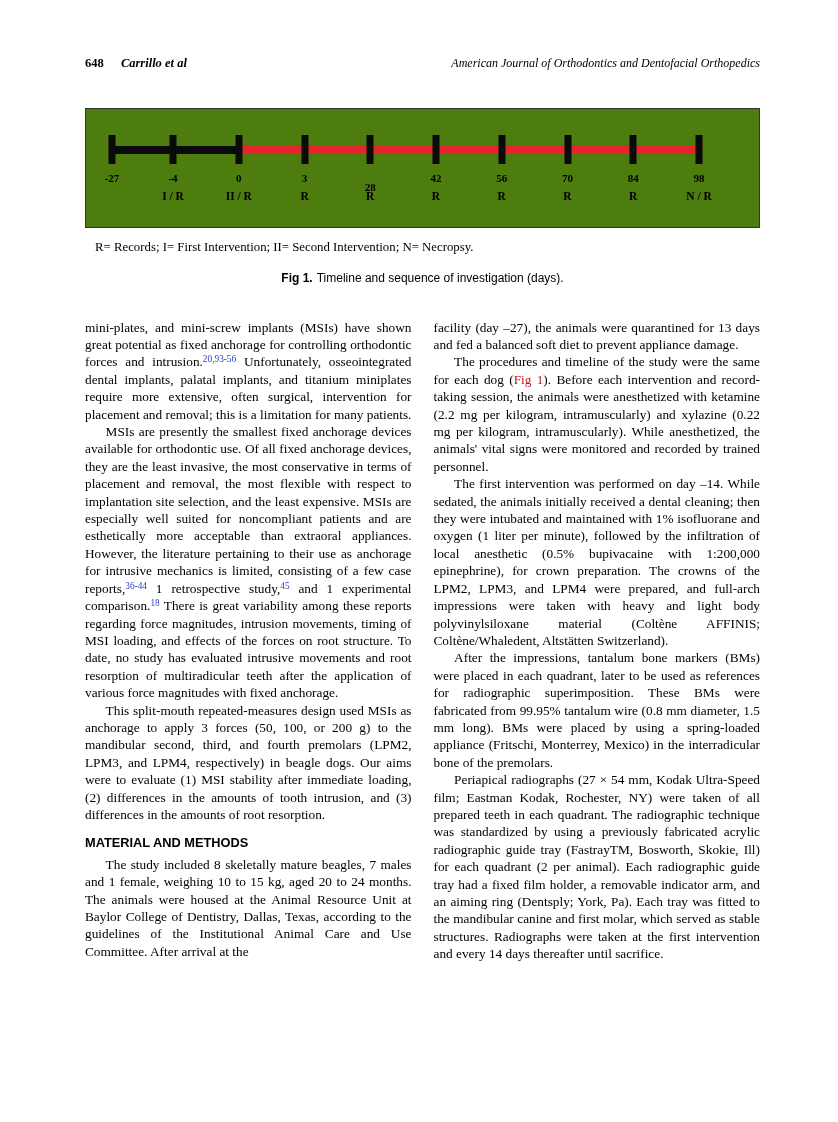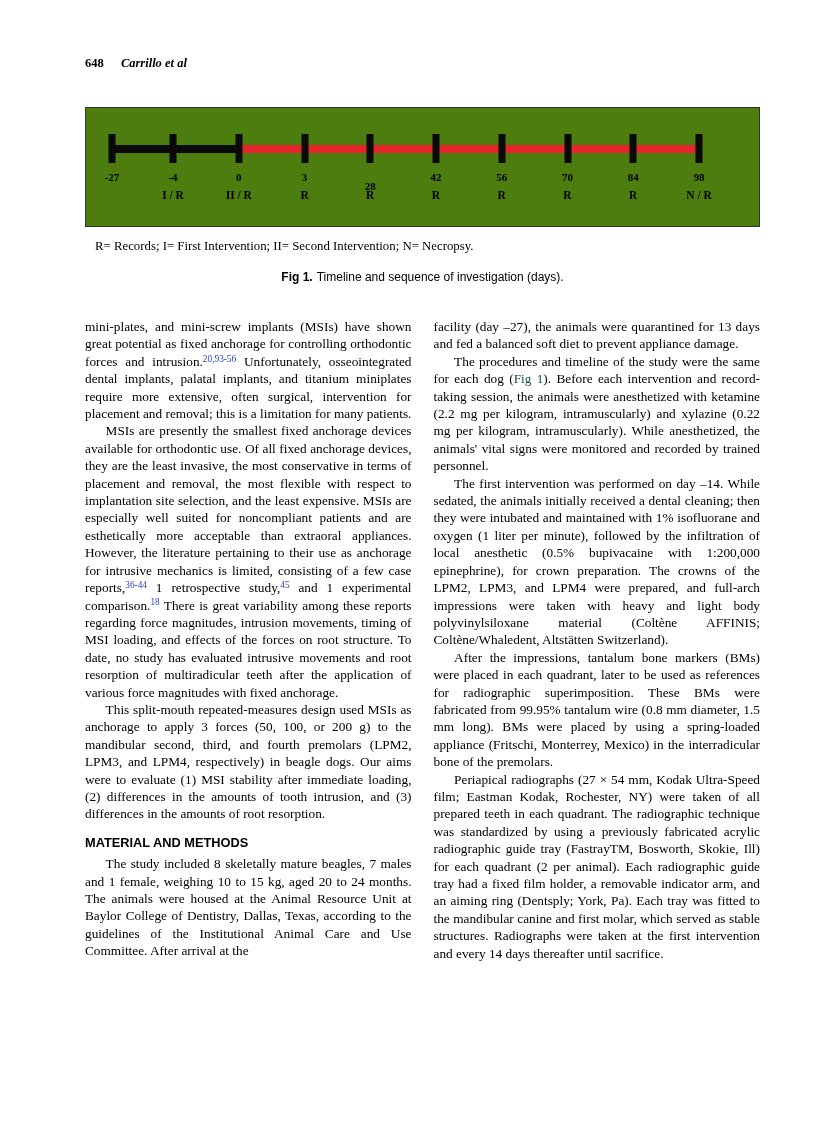--- a/index.html
+++ b/index.html
@@ -111,40 +111,41 @@
   .col p { margin: 0; }
   .col p.indent { text-indent: 1.55em; }
   sup.ref {
     color: #2840c0;
     font-size: 0.7em;
     line-height: 0;
     position: relative;
     top: -0.45em;
     vertical-align: baseline;
   }
-  .figlink { color: #14532d; }
+  .figlink { color: #b91c1c; }
   .section-heading {
     font-family: "Liberation Sans", sans-serif;
     font-size: 12.8px;
     font-weight: bold;
     margin: 11px 0 4px 0;
     text-align: left;
   }
 </style>
 </head>
 <body>
 
 <div class="page">
 
   <header class="page-header">
     <div class="header-left">
       <span class="page-num">648</span>
       <span class="authors">Carrillo et al</span>
     </div>
     <div class="header-right">
+      <div class="journal">American Journal of Orthodontics and Dentofacial Orthopedics</div>
     </div>
   </header>
 
   <figure class="figure">
     <div class="fig-box">
       <div class="timeline">
         <div class="tl-line tl-black" style="left: 0%; width: 21.6%; background: rgb(10, 10, 10);"></div>
         <div class="tl-line tl-red" style="left: 21.6%; width: 78.4%; background: rgb(229, 36, 44);"></div>
 
       <div class="tick" style="left: 0%;"></div>

